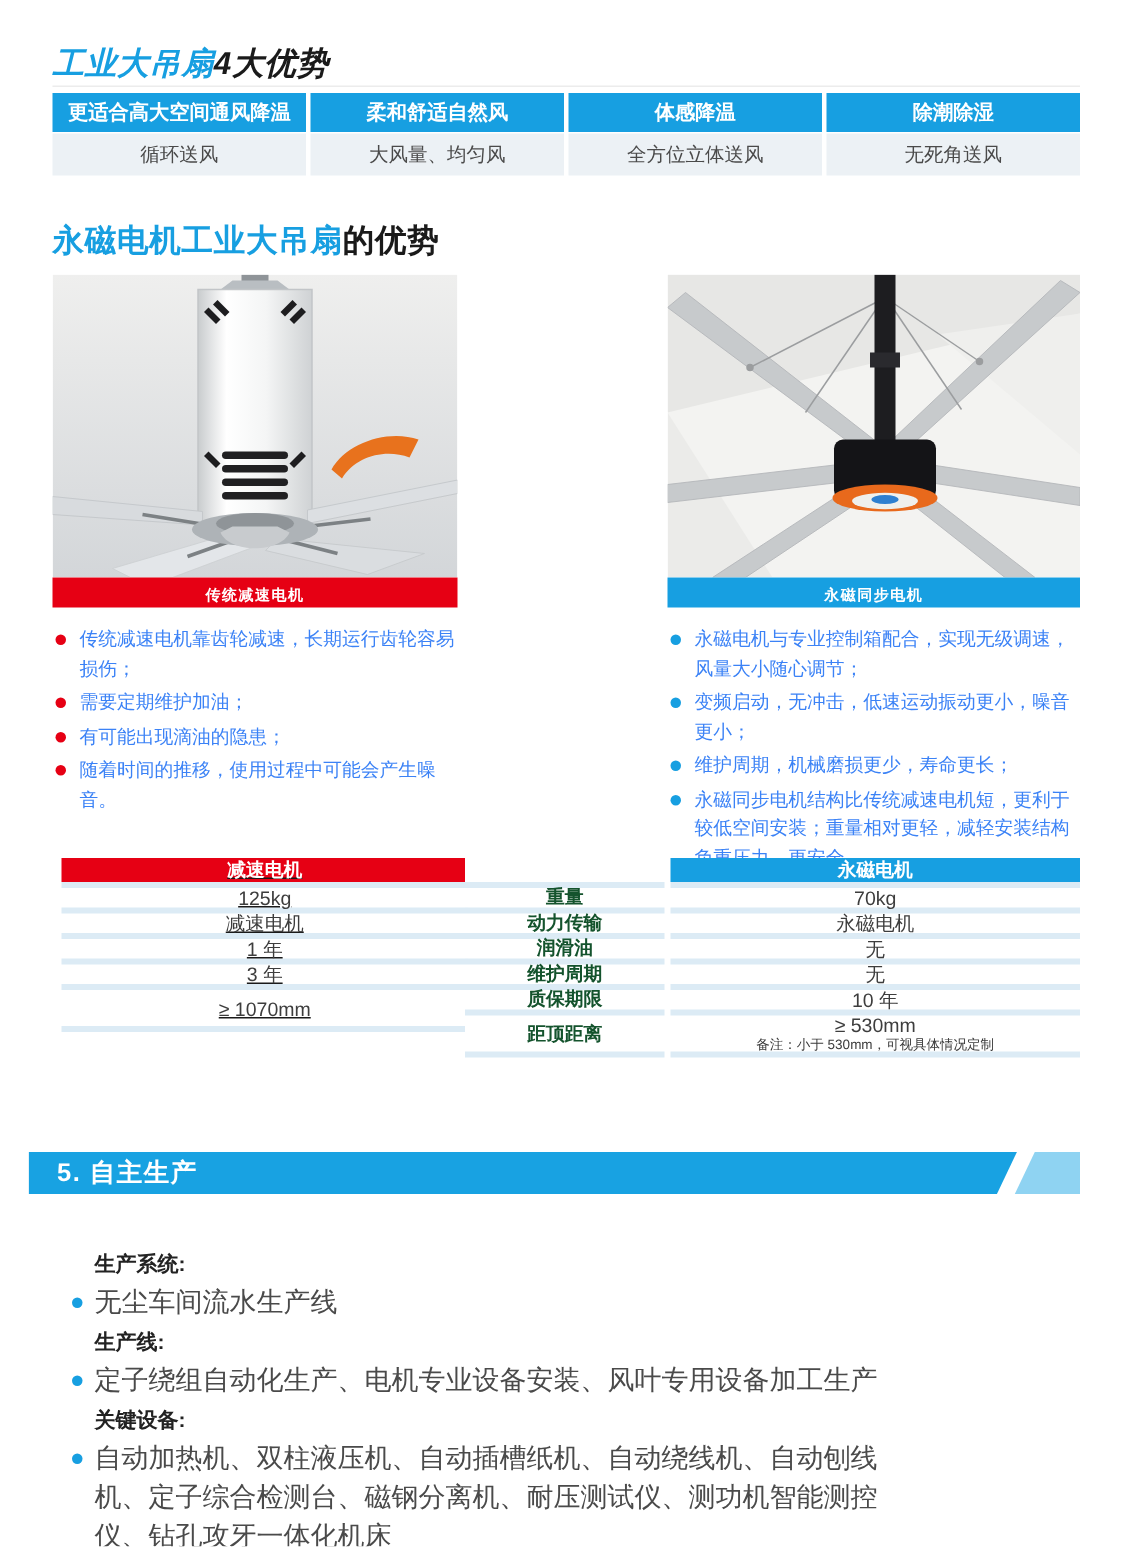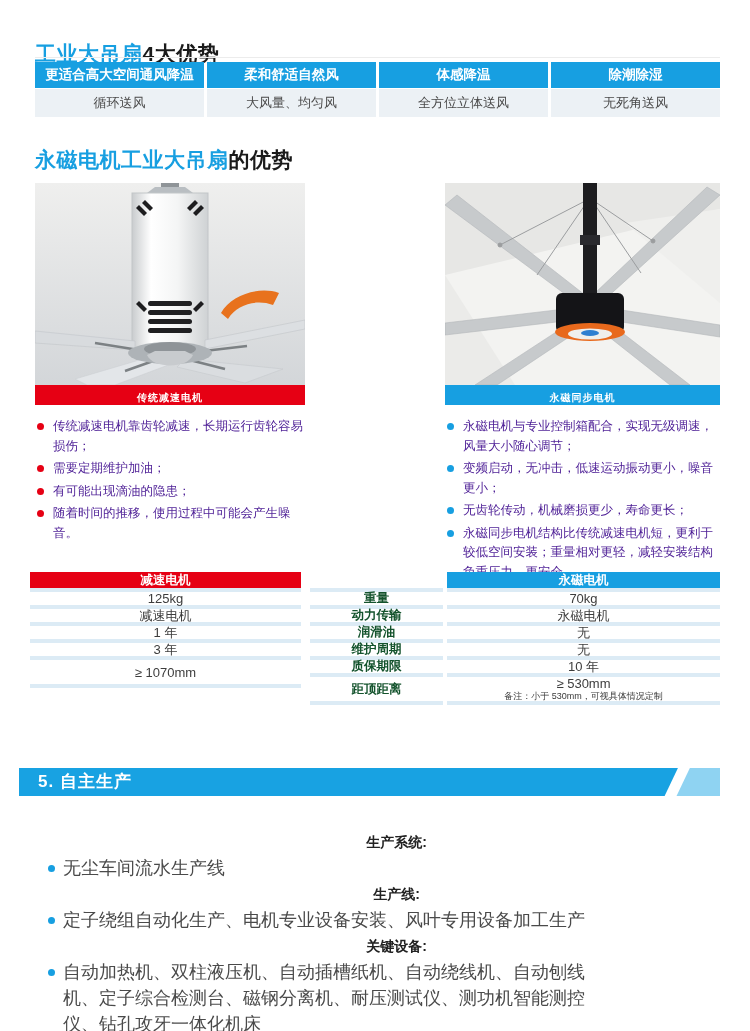--- a/index.html
+++ b/index.html
@@ -43,31 +43,31 @@
   }
   .label-red  { left:35px;  width:270px; background:#e60014; }
   .label-blue { left:445px; width:275px; background:#179fe1; }
 
   
   .plist { top:417px; list-style:none; }
   .plist-left  { left:35px;  width:276px; }
   .plist-right { left:445px; width:280px; }
   .plist li {
     position:relative; padding-left:18px; margin-bottom:3px;
-    font-size:12.5px; line-height:19.5px; color:#4c1d95;
+    font-size:12.5px; line-height:19.5px; color:#3b82f6;
   }
   .plist li .dot {
     position:absolute; left:2px; top:6px; width:7px; height:7px; border-radius:50%;
   }
   .plist-left  li .dot { background:#e60014; }
   .plist-right li .dot { background:#179fe1; }
 
   
   .cmp-col { top:572px; }
-  .cmp-left  { left:30px;  width:271px; }
+  .cmp-left  { left:41px;  width:271px;text-decoration:underline; }
   .cmp-mid   { left:310px; width:133px; }
   .cmp-right { left:447px; width:273px; }
   .cmp-header {
     height:16px; line-height:16px; text-align:center;
     color:#fff; font-size:12.5px; font-weight:bold;
   }
   .cmp-header.red  { background:#e60014; }
   .cmp-header.blue { background:#179fe1; }
   .cmp-spacer { height:16px; background:#fff; }
   .cmp-row {
@@ -94,37 +94,36 @@
   .banner-text {
     position:absolute; left:19px; top:0; height:44px; line-height:28px;
     color:#fff; font-size:17px; font-weight:bold; letter-spacing:1px;
   }
 
   
   .prod { left:35px; top:829px; width:695px; }
   .grp-head {
     padding-left:28px; font-size:14px; font-weight:bold; color:#222;
     line-height:26px;
-    text-align:center;
   }
   .grp-item {
     position:relative; padding-left:28px; width:585px;
     font-size:18px; color:#4a4a4a; line-height:26px;
   }
   .grp-item .dot {
     position:absolute; left:13px; top:9.5px; width:7px; height:7px;
     border-radius:50%; background:#179fe1;
   }
 </style>
 </head>
 <body>
 
 <div id="page">
 
-  <div class="abs h-title" style="left:35px; top:40px;">
+  <div class="abs h-title" style="left:35px; top:28px;font-style:italic;">
     <span class="hl">工业大吊扇</span><span>4大优势</span>
   </div>
   <div class="abs title-rule" style="left:35px; top:57px; width:685px;"></div>
 
   <div class="abs adv-table">
     <div class="adv-row">
       <div class="adv-head-cell">更适合高大空间通风降温</div>
       <div class="adv-head-cell">柔和舒适自然风</div>
       <div class="adv-head-cell">体感降温</div>
       <div class="adv-head-cell">除潮除湿</div>
@@ -236,21 +235,21 @@
   <ul class="abs plist plist-left">
     <li><span class="dot"></span><span>传统减速电机靠齿轮减速，长期运行齿轮容易损伤；</span></li>
     <li><span class="dot"></span><span>需要定期维护加油；</span></li>
     <li><span class="dot"></span><span>有可能出现滴油的隐患；</span></li>
     <li><span class="dot"></span><span>随着时间的推移，使用过程中可能会产生噪音。</span></li>
   </ul>
 
   <ul class="abs plist plist-right">
     <li><span class="dot"></span><span>永磁电机与专业控制箱配合，实现无级调速，风量大小随心调节；</span></li>
     <li><span class="dot"></span><span>变频启动，无冲击，低速运动振动更小，噪音更小；</span></li>
-    <li><span class="dot"></span><span>无齿轮传动，机械磨损更少，寿命更长；</span></li>
+    <li><span class="dot"></span><span>维护周期，机械磨损更少，寿命更长；</span></li>
     <li><span class="dot"></span><span>永磁同步电机结构比传统减速电机短，更利于较低空间安装；重量相对更轻，减轻安装结构负重压力，更安全。</span></li>
   </ul>
 
   <div class="abs cmp-col cmp-left">
     <div class="cmp-header red">减速电机</div>
     <div class="cmp-row">125kg</div>
     <div class="cmp-row">减速电机</div>
     <div class="cmp-row">1 年</div>
     <div class="cmp-row">3 年</div>
     <div class="cmp-row tall last-strip">≥ 1070mm</div>

